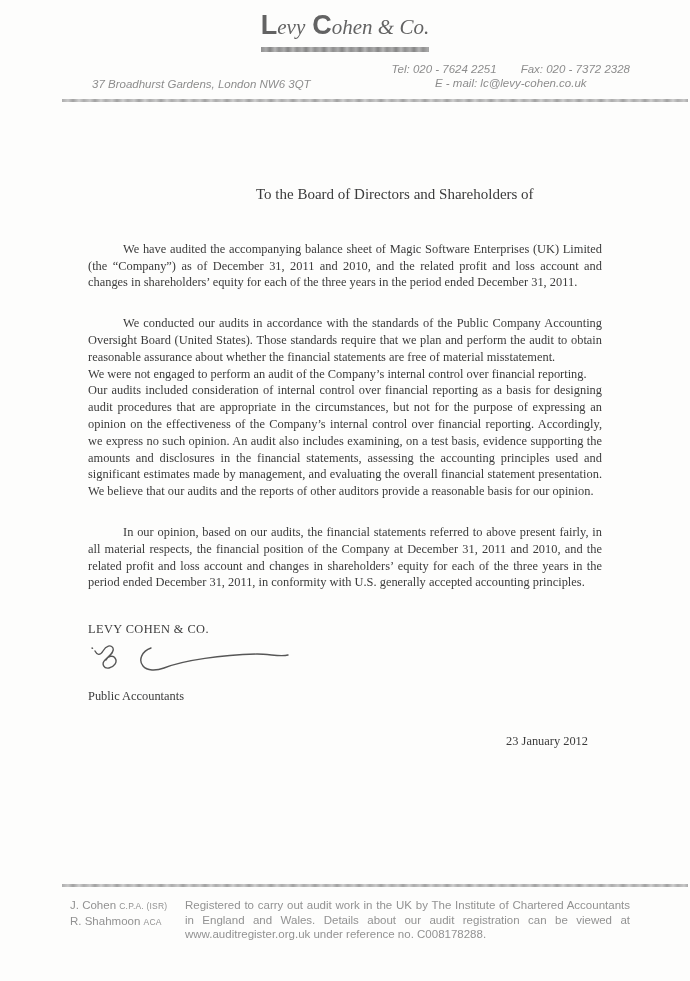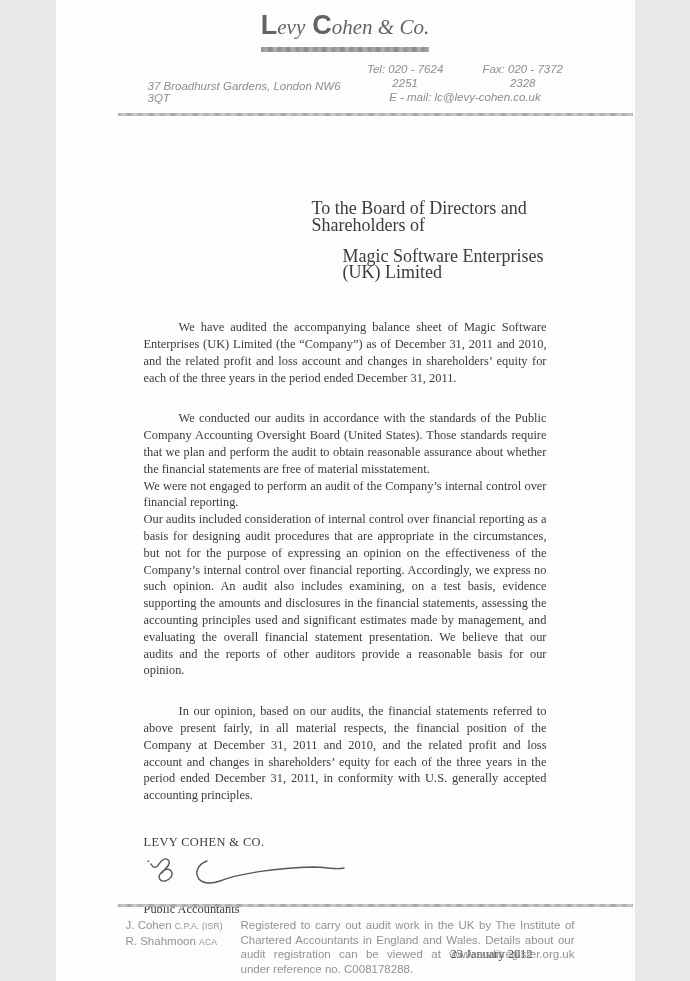--- a/index.html
+++ b/index.html
@@ -1,18 +1,18 @@
 <!DOCTYPE html>
 <html><head>
 <meta charset="utf-8">
 <style>
   html, body { margin: 0; padding: 0; background: #e9e9e9; }
   .page {
     position: relative;
-    width: 579px;
+    width: 690px;
     height: 981px;
     margin: 0 auto;
     background: #fdfdfc;
     font-family: "Liberation Serif", serif;
     color: #3b3b3b;
     box-sizing: border-box;
     overflow: hidden;
   }
 
   
@@ -48,48 +48,48 @@
     display: flex;
     justify-content: space-between;
     align-items: flex-end;
     padding: 7px 60px 0 92px;
     font-family: "Liberation Sans", sans-serif;
     font-style: italic;
     color: #8d8d8d;
     font-size: 11.5px;
   }
   .contact-right { text-align: center; line-height: 14px; }
-  .telfax { display: flex; gap: 16px; }
+  .telfax { display: flex; gap: 24px; }
   .hrule {
     height: 3px;
     background: repeating-linear-gradient(90deg,
       #adadad 0px, #c9c9c9 6px, #a1a1a1 11px, #cfcfcf 17px, #ababab 22px);
   }
   .hrule.top { margin: 9px 2px 0 62px; }
 
   
   .letter-body { padding: 0 88px; font-size: 12.4px; line-height: 16.8px; }
-  .recipient { margin-top: 84px; font-size: 18px; }
+  .recipient { margin-top: 84px; font-size: 15px; }
   .recipient .r1 { margin-left: 168px; }
   .recipient .r2 { margin-left: 199px; margin-top: 14px; }
 
   .para { margin-top: 24px; }
   .para.first-para { margin-top: 38px; }
   .seg { margin: 0; text-align: justify; }
   .seg.indent { text-indent: 35px; }
 
   .closing { margin-top: 30px; }
   .signatory { margin-top: 10px; letter-spacing: 0.4px; }
   .signature { display: block; margin: 3px 0 0 1px; width: 205px; height: 34px; }
   .caption-1 { margin-top: 4px; }
   .caption-2 { margin-top: 13px; }
   .date-line { margin-top: 28px; text-align: right; padding-right: 14px; }
 
   
-  .footer { position: absolute; left: 0; right: 0; top: 884px; margin-top: 20px; }
+  .footer { position: absolute; left: 0; right: 0; top: 884px; }
   .hrule.bottom { margin: 0 2px 0 62px; }
   .footer-cols {
     display: flex;
     padding: 11px 60px 0 70px;
     font-family: "Liberation Sans", sans-serif;
     color: #929292;
     font-size: 11.5px;
     line-height: 14.5px;
   }
   .partners { width: 115px; flex: none; }
@@ -118,21 +118,20 @@
       </div>
     </div>
 
     <div class="hrule top"></div>
   </header>
 
   <main class="letter-body">
 
     <div class="recipient">
       <div class="r1">To the Board of Directors and Shareholders of</div>
-      <div class="r2">Magic Software Enterprises (UK) Limited</div>
     </div>
 
     <div class="para first-para">
       <p class="seg indent">We have audited the accompanying balance sheet of Magic Software Enterprises (UK) Limited (the “Company”) as of December 31, 2011 and 2010, and the related profit and loss account and changes in shareholders’ equity for each of the three years in the period ended December 31, 2011.</p>
     </div>
 
     <div class="para">
       <p class="seg indent">We conducted our audits in accordance with the standards of the Public Company Accounting Oversight Board (United States). Those standards require that we plan and perform the audit to obtain reasonable assurance about whether the financial statements are free of material misstatement.</p>
       <p class="seg">We were not engaged to perform an audit of the Company’s internal control over financial reporting.</p>
       <p class="seg">Our audits included consideration of internal control over financial reporting as a basis for designing audit procedures that are appropriate in the circumstances, but not for the purpose of expressing an opinion on the effectiveness of the Company’s internal control over financial reporting. Accordingly, we express no such opinion. An audit also includes examining, on a test basis, evidence supporting the amounts and disclosures in the financial statements, assessing the accounting principles used and significant estimates made by management, and evaluating the overall financial statement presentation. We believe that our audits and the reports of other auditors provide a reasonable basis for our opinion.</p>

